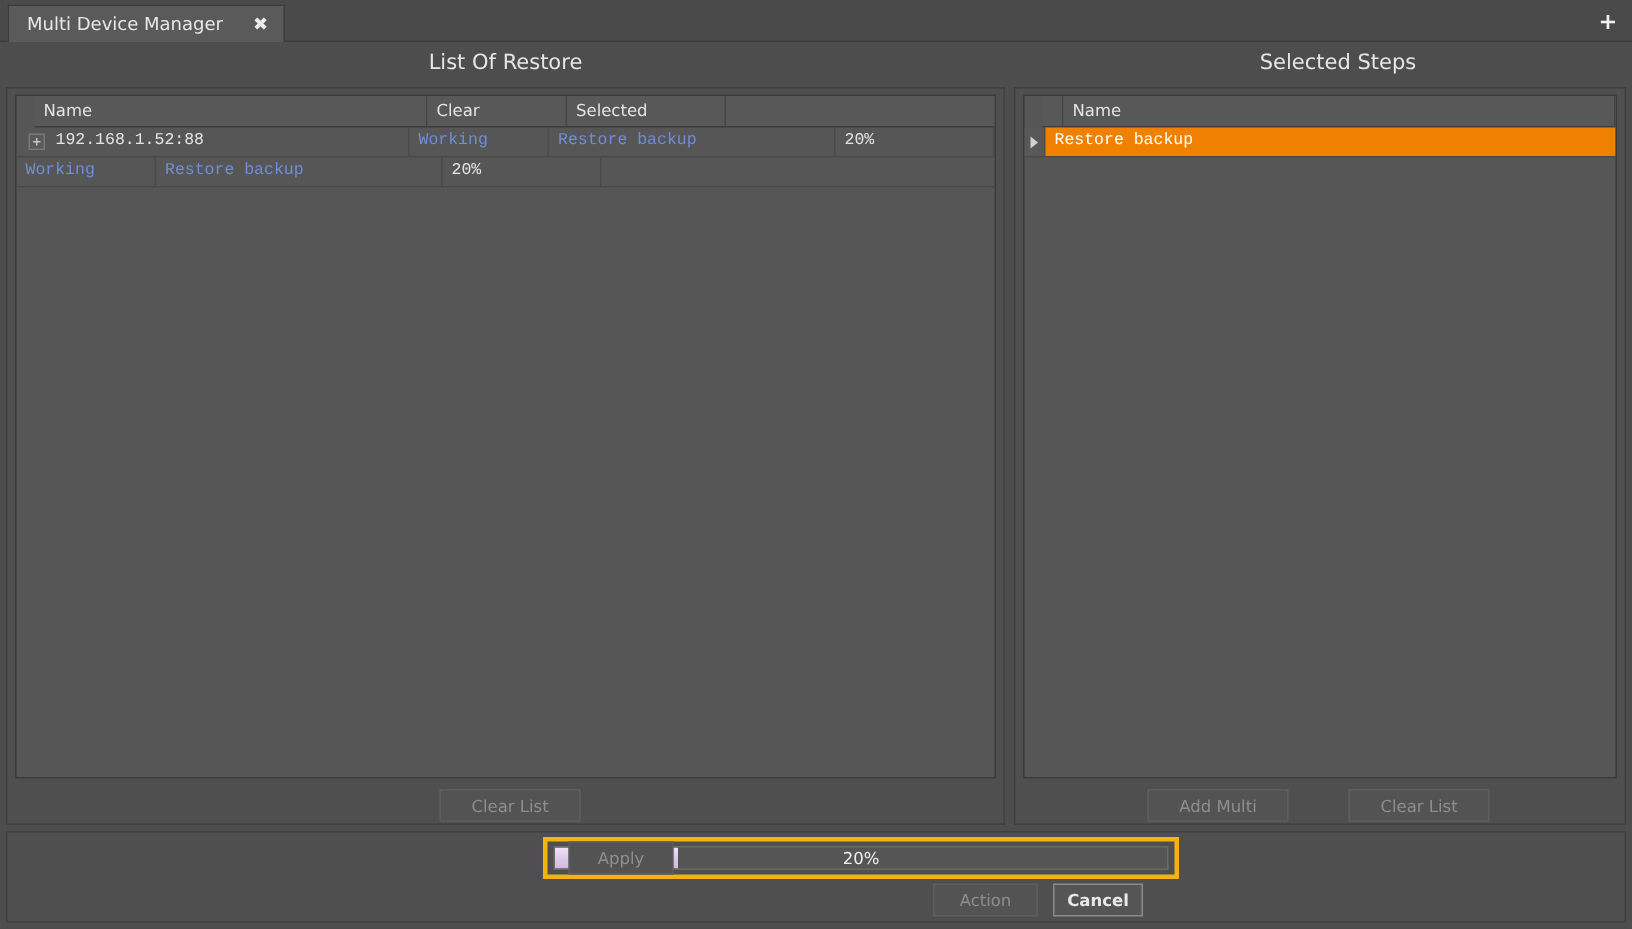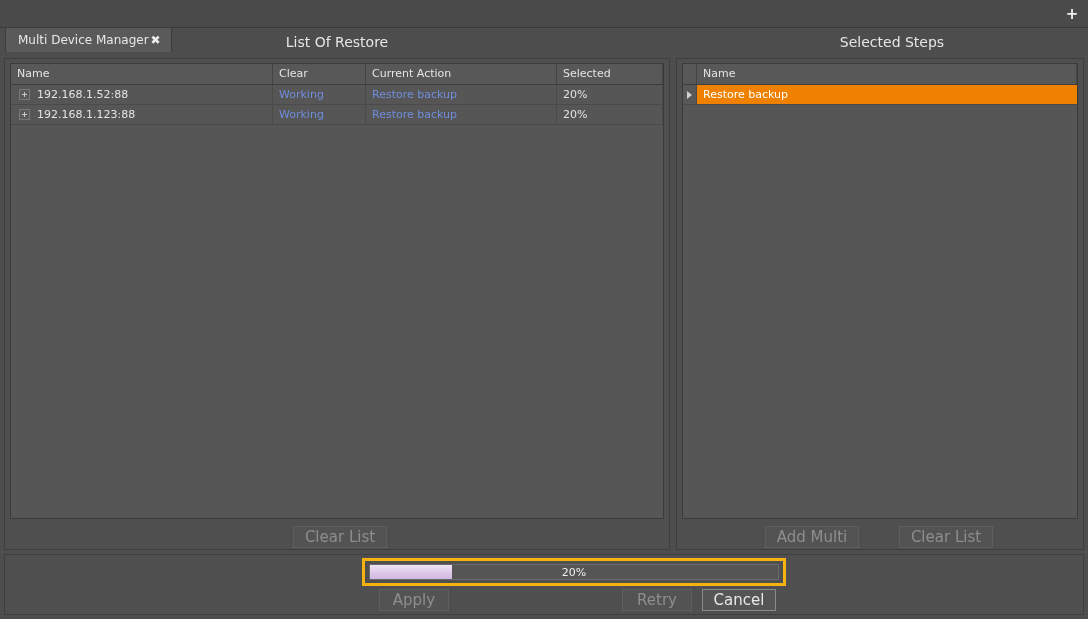--- a/index.html
+++ b/index.html
@@ -30,22 +30,21 @@
     position: absolute;
     left: 5px; top: 3px;
     height: 25px;
     padding: 0 10px 0 12px;
     background: #5a5a5a;
     border: 1px solid #3c3c3c;
     border-bottom: none;
     box-sizing: border-box;
     display: flex;
     align-items: center;
-    gap: 2px;
-    margin-top: 24px;
+    gap: 20px;
   }
   .tab-label {
     font-size: 12px;
     color: #e8e8e8;
     white-space: nowrap;
   }
   .tab-close {
     font-size: 12px;
     font-weight: bold;
     color: #ededed;
@@ -101,39 +100,41 @@
   }
   #grid-devices { width: 654px; height: 456px; }
   #grid-steps   { width: 396px; height: 456px; }
 
   .grid-header {
     display: flex;
     height: 21px;
     background: #585858;
     border-bottom: 1px solid #3d3d3d;
     box-sizing: border-box;
+    margin-left: 12px;
   }
   .hcell {
     box-sizing: border-box;
     padding: 0 0 0 6px;
     line-height: 20px;
     font-size: 11px;
     color: #e4e4e4;
     border-right: 1px solid #444;
     white-space: nowrap;
     overflow: hidden;
     background: #585858;
   }
   .hcell.gutter { padding: 0; border-right: 1px solid #444; }
 
   .grid-row {
     display: flex;
     height: 20px;
     border-bottom: 1px solid #4a4a4a;
     box-sizing: border-box;
+    font-family: Liberation Mono, monospace;
   }
   .cell {
     box-sizing: border-box;
     padding: 0 0 0 6px;
     line-height: 19px;
     font-size: 11px;
     color: #e4e4e4;
     border-right: 1px solid #4a4a4a;
     white-space: nowrap;
     overflow: hidden;
@@ -184,21 +185,21 @@
     border-right: none;
   }
 
   
   .btn {
     box-sizing: border-box;
     height: 22px;
     background: #555555;
     border: 1px solid #6b6b6b;
     color: #e8e8e8;
-    font-size: 15px;
+    font-size: 11px;
     font-family: "DejaVu Sans", "Liberation Sans", sans-serif;
     display: flex;
     align-items: center;
     justify-content: center;
     cursor: pointer;
     padding: 0;
   }
   .btn.disabled {
     color: #8e8e8e;
     border-color: #5e5e5e;
@@ -248,62 +249,57 @@
     position: absolute;
     left: 0; top: 0;
     width: 100%; height: 100%;
     display: flex;
     align-items: center;
     justify-content: center;
     font-size: 11px;
     color: #efefef;
   }
 
-  #btn-apply  { left: 379px; top: 589px; width: 70px; }
+  #btn-apply  { left: 379px; top: 561px; width: 70px; }
   #btn-retry  { left: 622px; top: 589px; width: 70px; }
-  #btn-cancel { left: 702px; top: 589px; width: 74px; border-color: #8a8a8a; }
+  #btn-cancel { left: 702px; top: 589px; width: 60px; border-color: #8a8a8a; font-weight: bold; }
 </style>
 </head>
 <body>
 
 <div id="tabstrip">
   <div class="tab">
     <span class="tab-label">Multi Device Manager</span>
     <span class="tab-close">✖</span>
   </div>
   <div id="add-tab">+</div>
 </div>
 
 <div class="panel-title" id="title-devices">List Of Restore</div>
 <div class="panel-title" id="title-steps">Selected Steps</div>
 
 <div class="panel" id="panel-devices">
   <div class="grid" id="grid-devices">
     <div class="grid-header">
       <div class="hcell" style="width:262px">Name</div>
       <div class="hcell" style="width:93px">Clear</div>
-      <div class="hcell" style="width:191px">Current Action</div>
       <div class="hcell" style="width:106px">Selected</div>
     </div>
 
     <div class="grid-row">
       <div class="cell name-cell" style="width:262px">
         <span class="expander"></span>
         <span>192.168.1.52:88</span>
       </div>
       <div class="cell link" style="width:93px">Working</div>
       <div class="cell link" style="width:191px">Restore backup</div>
       <div class="cell" style="width:106px">20%</div>
     </div>
 
     <div class="grid-row">
-      <div class="cell name-cell" style="width:262px">
-        <span class="expander"></span>
-        <span>192.168.1.123:88</span>
-      </div>
       <div class="cell link" style="width:93px">Working</div>
       <div class="cell link" style="width:191px">Restore backup</div>
       <div class="cell" style="width:106px">20%</div>
     </div>
   </div>
 </div>
 
 <div class="panel" id="panel-steps">
   <div class="grid" id="grid-steps">
     <div class="grid-header">
@@ -327,14 +323,14 @@
 <div id="bottom-panel"></div>
 
 <div id="progress-wrap">
   <div id="progress-bar">
     <div id="progress-fill" style="width: 20%;"></div>
     <div id="progress-text">20%</div>
   </div>
 </div>
 
 <div class="btn btn-abs disabled" id="btn-apply">Apply</div>
-<div class="btn btn-abs disabled" id="btn-retry">Retry</div>
+<div class="btn btn-abs disabled" id="btn-retry">Action</div>
 <div class="btn btn-abs" id="btn-cancel">Cancel</div>
 
 </body></html>

